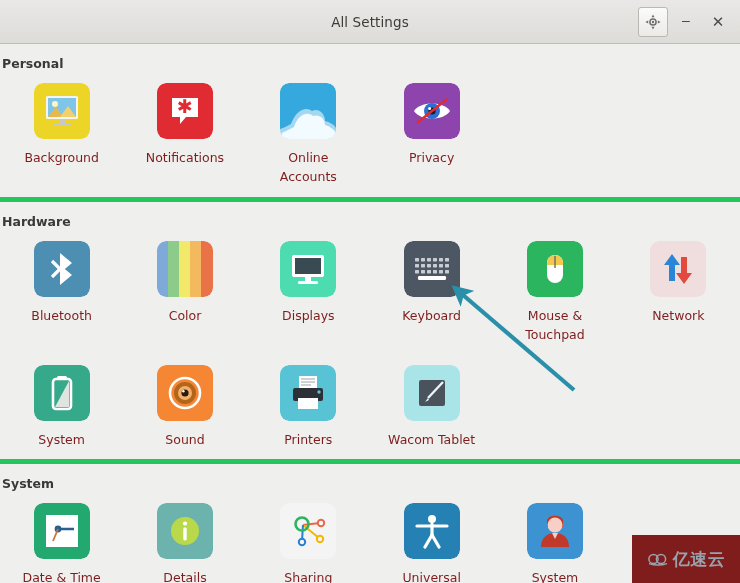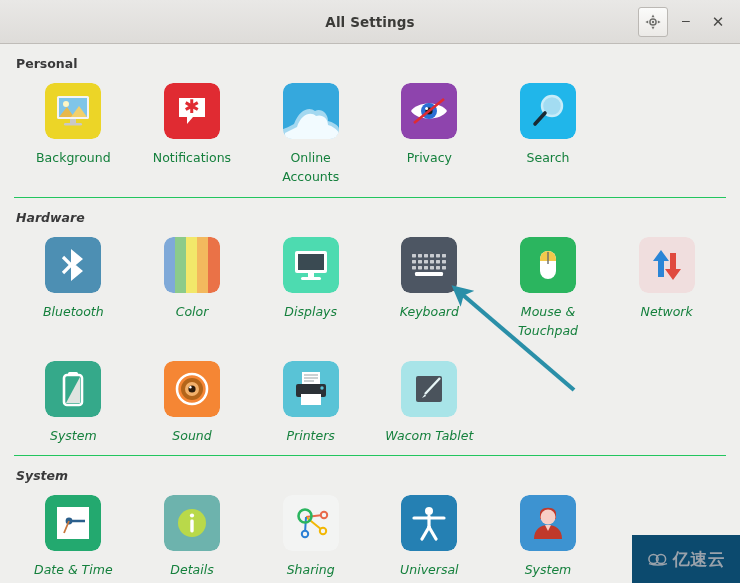--- a/index.html
+++ b/index.html
@@ -21,21 +21,21 @@
     position: relative;
     height: 44px;
     background: linear-gradient(to bottom, #e9e8e6 0%, #dedcd9 100%);
     border-bottom: 1px solid #bfbcb8;
     display: flex;
     align-items: center;
     justify-content: center;
   }
   .titlebar-title {
     font-size: 13.5px;
-    font-weight: bold;
+    font-weight: normal;
     color: #3b3b38;
     letter-spacing: 0.1px;
   }
   .titlebar-right {
     position: absolute;
     right: 8px;
     top: 0;
     height: 44px;
     display: flex;
     align-items: center;
@@ -61,25 +61,25 @@
     font-size: 15px;
     background: transparent;
     border: 0;
   }
   .win-btn.min { font-size: 14px; padding-bottom: 5px; }
 
   
   .content {
     position: relative;
     height: 539px;
-    padding: 0 14px;
+    padding: 0 0;
   }
 
   .section { position: relative; }
-  .section + .section { border-top: 1px solid #22c55e; font-style: italic; }
+  .section + .section { border-top: 5px solid #22c55e; }
 
   .section-title {
     font-size: 12.5px;
     font-weight: bold;
     color: #39393a;
     padding: 12px 2px 6px 2px;
   }
 
   .grid {
     display: grid;
@@ -99,21 +99,21 @@
     height: 56px;
     border-radius: 9px;
     position: relative;
     overflow: hidden;
     flex: none;
   }
 
   .tile-label {
     margin-top: 9px;
     font-size: 12.5px;
-    color: #15803d;
+    color: #7f1d1d;
     text-align: center;
     line-height: 1.55;
     max-width: 96px;
   }
   .tile-icon svg { display: block; width: 56px; height: 56px; }
 
   
   .arrow-anno {
     position: absolute;
     left: 0; top: 0;
@@ -121,21 +121,21 @@
     pointer-events: none;
   }
 
   
   .watermark {
     position: absolute;
     right: 0;
     bottom: 0;
     width: 108px;
     height: 48px;
-    background: #0c4a6e;
+    background: #7f1d1d;
     display: flex;
     align-items: center;
     justify-content: center;
     gap: 4px;
     color: #9aa2ab;
   }
   .watermark-text {
     font-size: 17px;
     font-weight: bold;
     color: #9aa2ab;
@@ -219,30 +219,20 @@
             <circle cx="28" cy="28" r="8" fill="#2b6fd4"></circle>
             <circle cx="28" cy="28" r="3.6" fill="#1a1a1a"></circle>
             <circle cx="25.6" cy="25.4" r="1.5" fill="#ffffff"></circle>
             <line x1="13" y1="40" x2="43" y2="16" stroke="#e02b32" stroke-width="2.6"></line>
           </svg>
         </div>
         <div class="tile-label">Privacy</div>
       </div>
 
 
-      <div class="tile">
-        <div class="tile-icon">
-          <svg viewBox="0 0 56 56">
-            <rect width="56" height="56" rx="9" fill="#20b6ea"></rect>
-            <circle cx="32" cy="23" r="10" fill="#cfe9f5" opacity="0.75" stroke="#ffffff" stroke-width="2.4"></circle>
-            <line x1="25" y1="30" x2="15" y2="41" stroke="#1a2a33" stroke-width="3.6" stroke-linecap="round"></line>
-          </svg>
-        </div>
-        <div class="tile-label">Search</div>
-      </div>
 
     </div>
   </div>
 
   <div class="section">
     <div class="section-title">Hardware</div>
     <div class="grid">
 
       <div class="tile">
         <div class="tile-icon">

